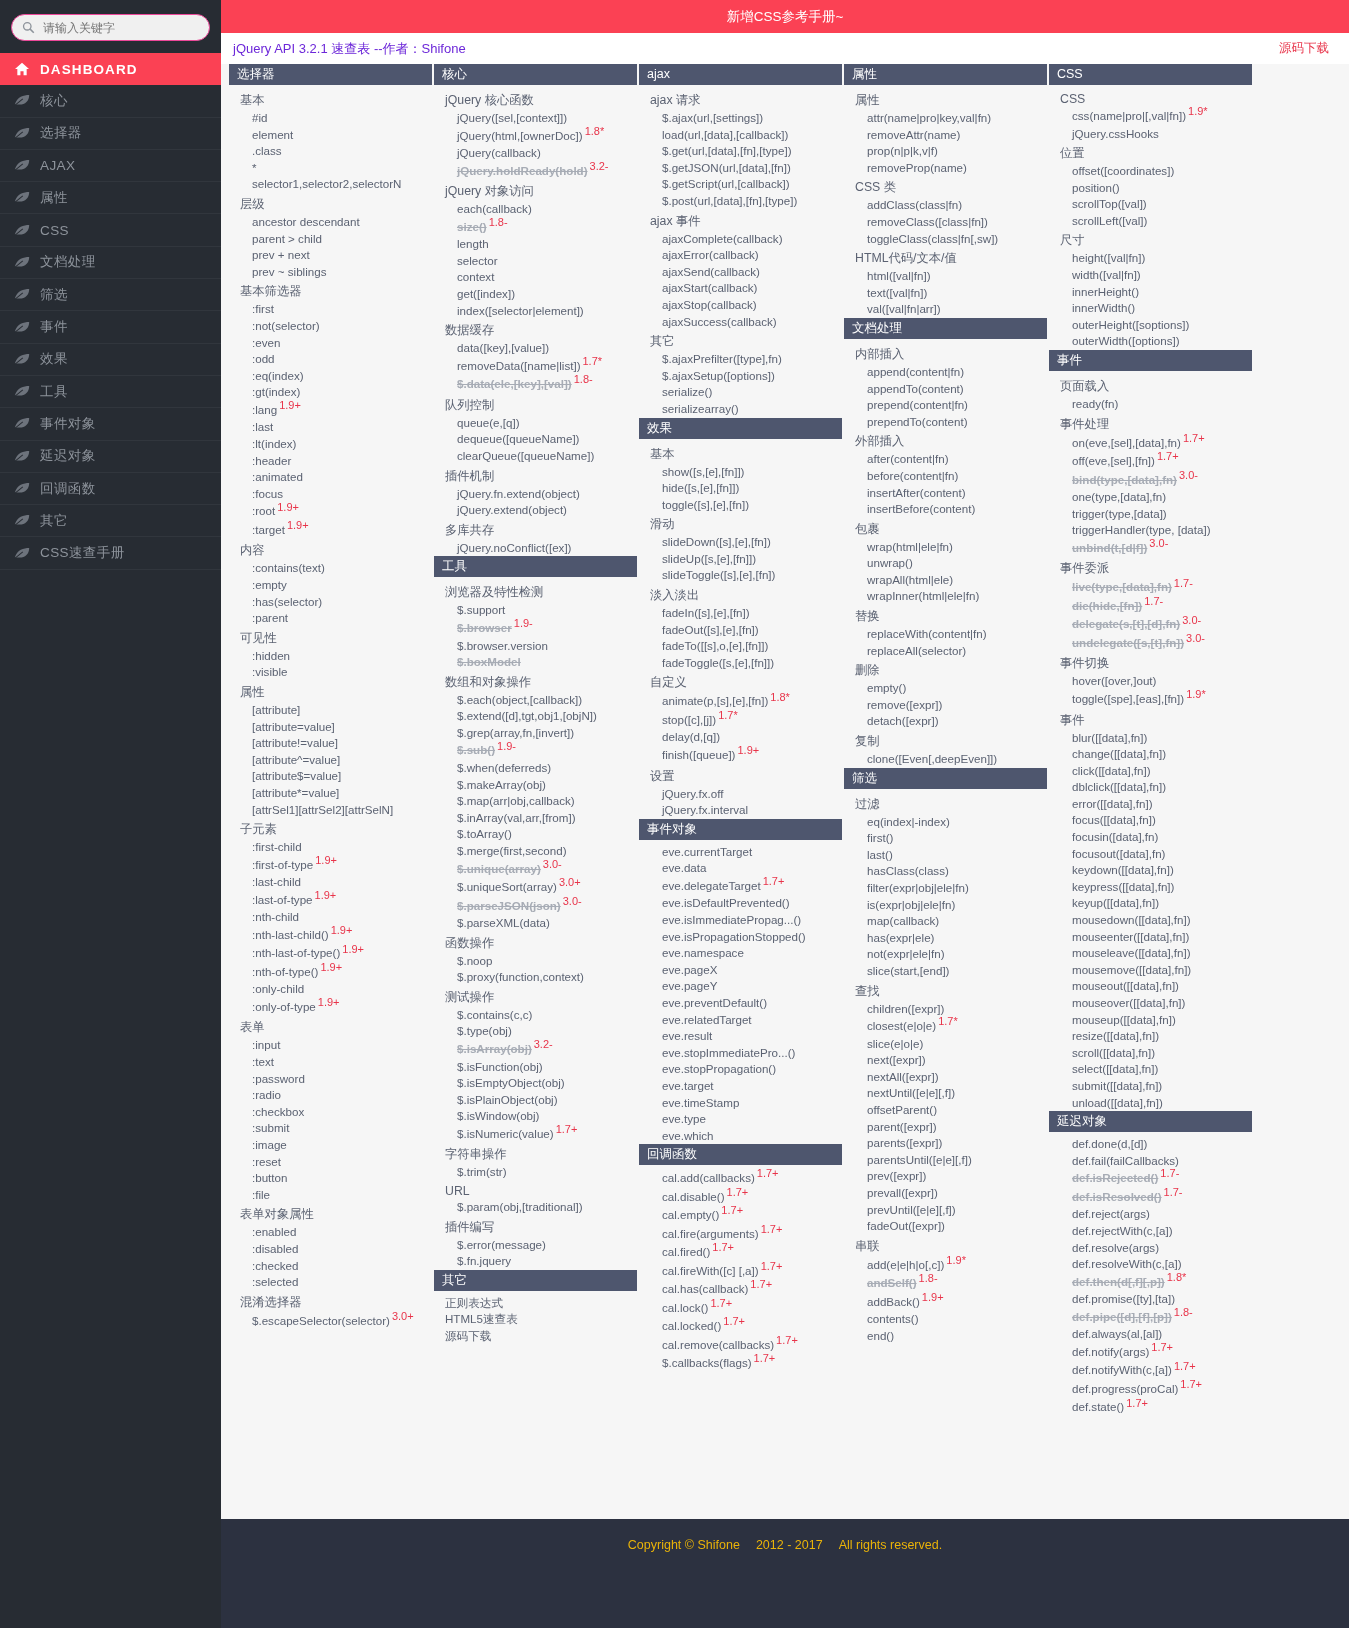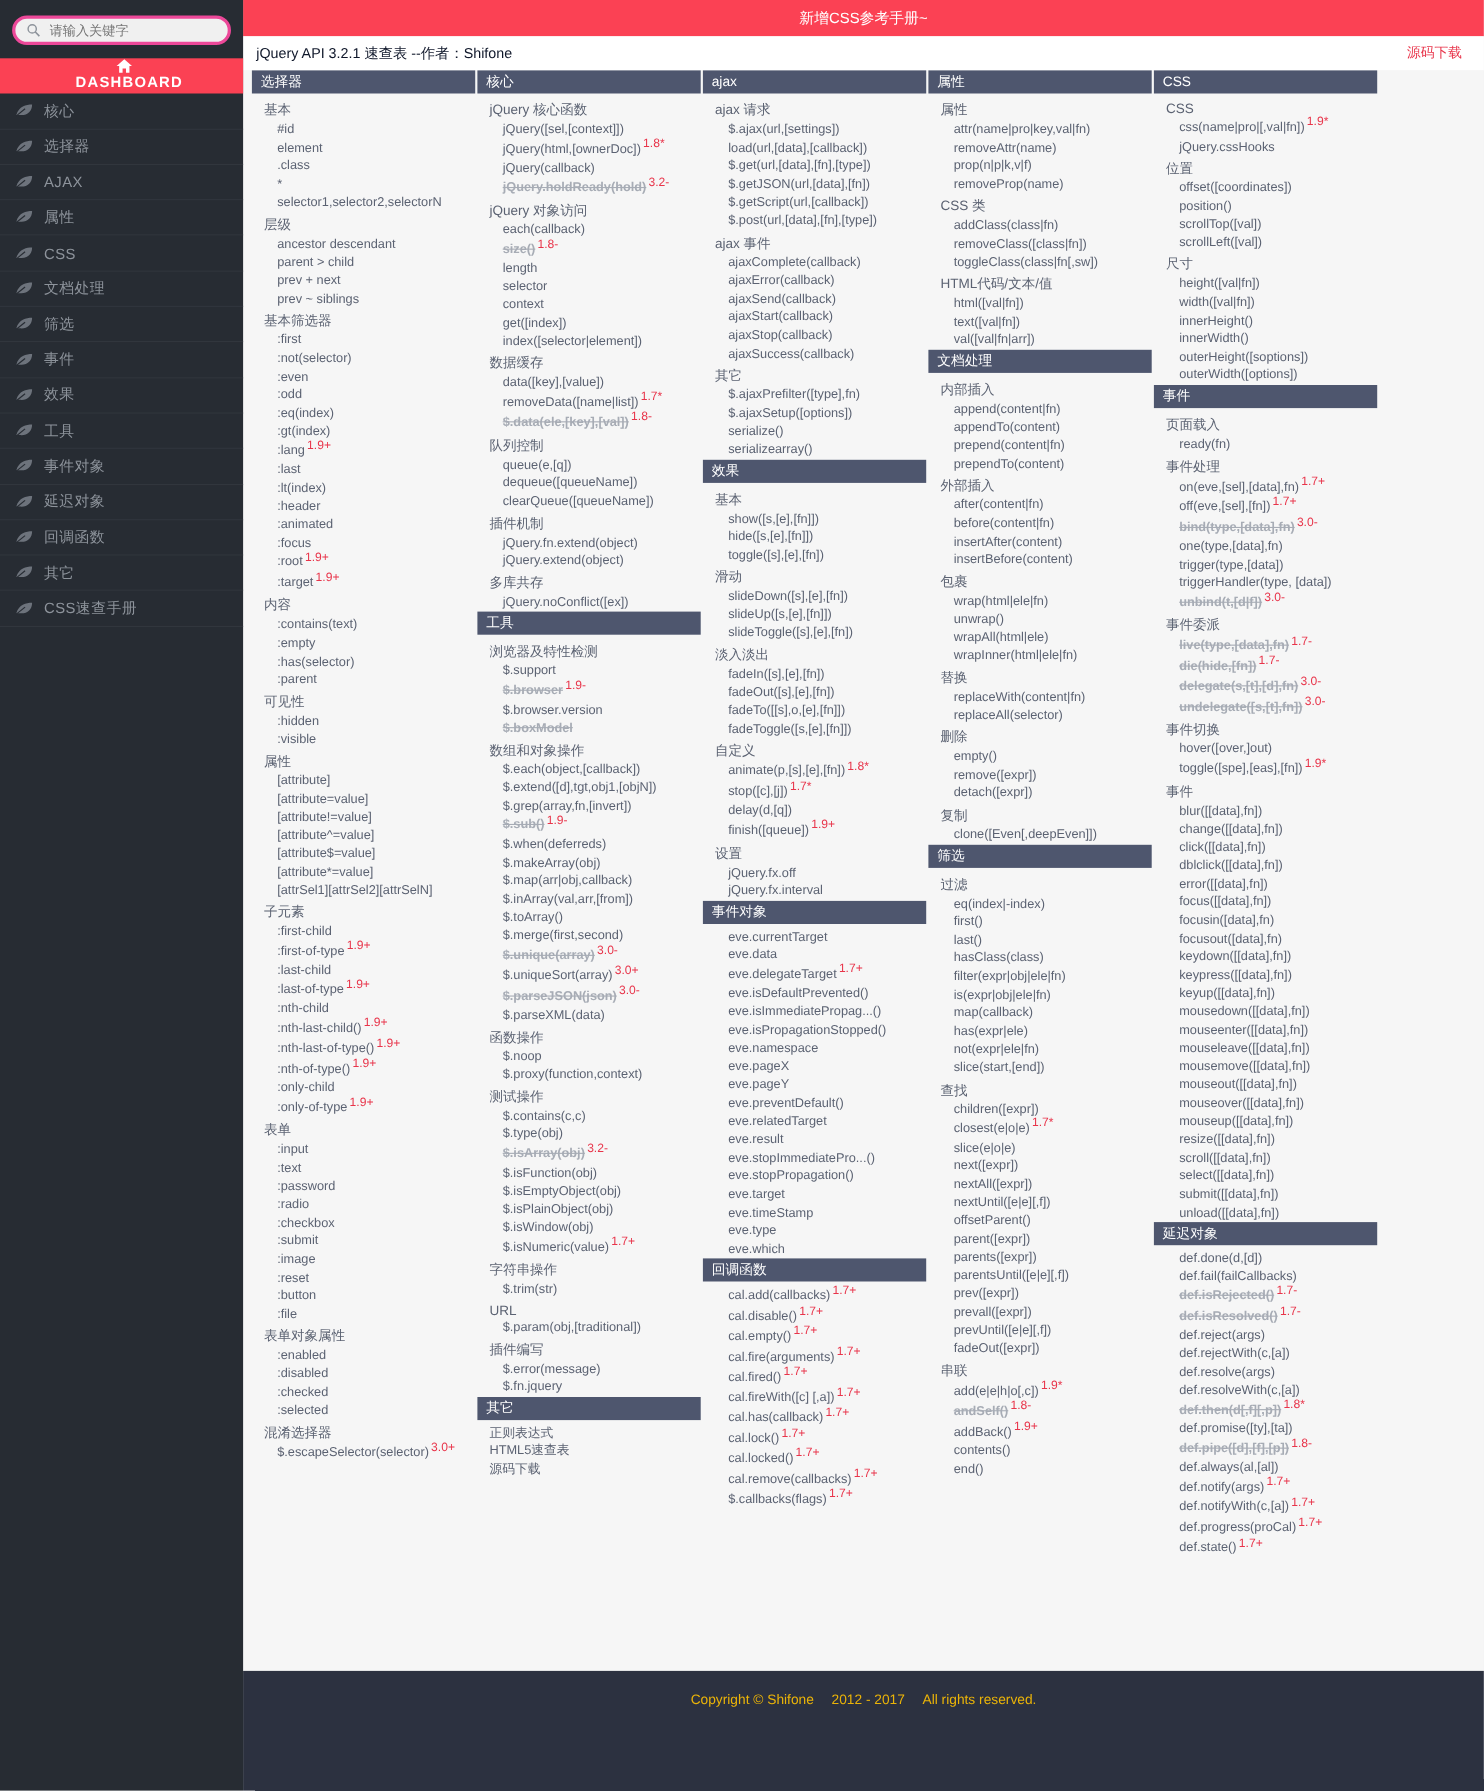--- a/index.html
+++ b/index.html
@@ -24,21 +24,21 @@
   }
   #search-wrap {
     padding: 14px 11px 12px 11px;
     position: relative;
   }
   #search-box {
     width: 100%;
     height: 27px;
     border-radius: 14px;
     background: #f0f0f0;
-    border: 3px solid #ec4899;
+    border: 1px solid #ec4899;
     display: flex;
     align-items: center;
     padding: 0 10px;
   }
   #search-box .mag { flex: 0 0 auto; margin-right: 6px; display:flex; align-items:center;}
   #search-input {
     border: none;
     background: transparent;
     outline: none;
     font-size: 12px;
@@ -56,21 +56,20 @@
     border-bottom: 1px solid #31363d;
     letter-spacing: .4px;
   }
   .nav-item.active {
     background: #fb4154;
     color: #ffffff;
     font-weight: bold;
     letter-spacing: 1.1px;
     font-size: 13.5px;
     border-bottom: none;
-    flex-direction: column;
   }
   .nav-item .ic { margin-right: 10px; display:flex; align-items:center; width:16px;}
   .nav-item.active .ic svg { fill:#fff; }
 
   
   #banner {
     position: absolute;
     left: 221px; top: 0;
     width: 1128px;
     height: 33px;
@@ -86,21 +85,21 @@
   #subhead {
     position: absolute;
     left: 221px; top: 33px;
     width: 1128px;
     height: 31px;
     background: #fff;
     display: flex;
     align-items: center;
     padding: 0 12px 0 12px;
   }
-  #subhead .title { font-size: 13px; color: #0f172a; }
+  #subhead .title { font-size: 13px; color: #6d28d9; }
   #subhead .dl { margin-left: auto; color: #e8344a; font-size: 12.5px; margin-right:8px; }
 
   
   #main {
     position: absolute;
     left: 221px;
     top: 64px;
     width: 1128px;
     height: 1455px;
     background: #f6f6f6;

